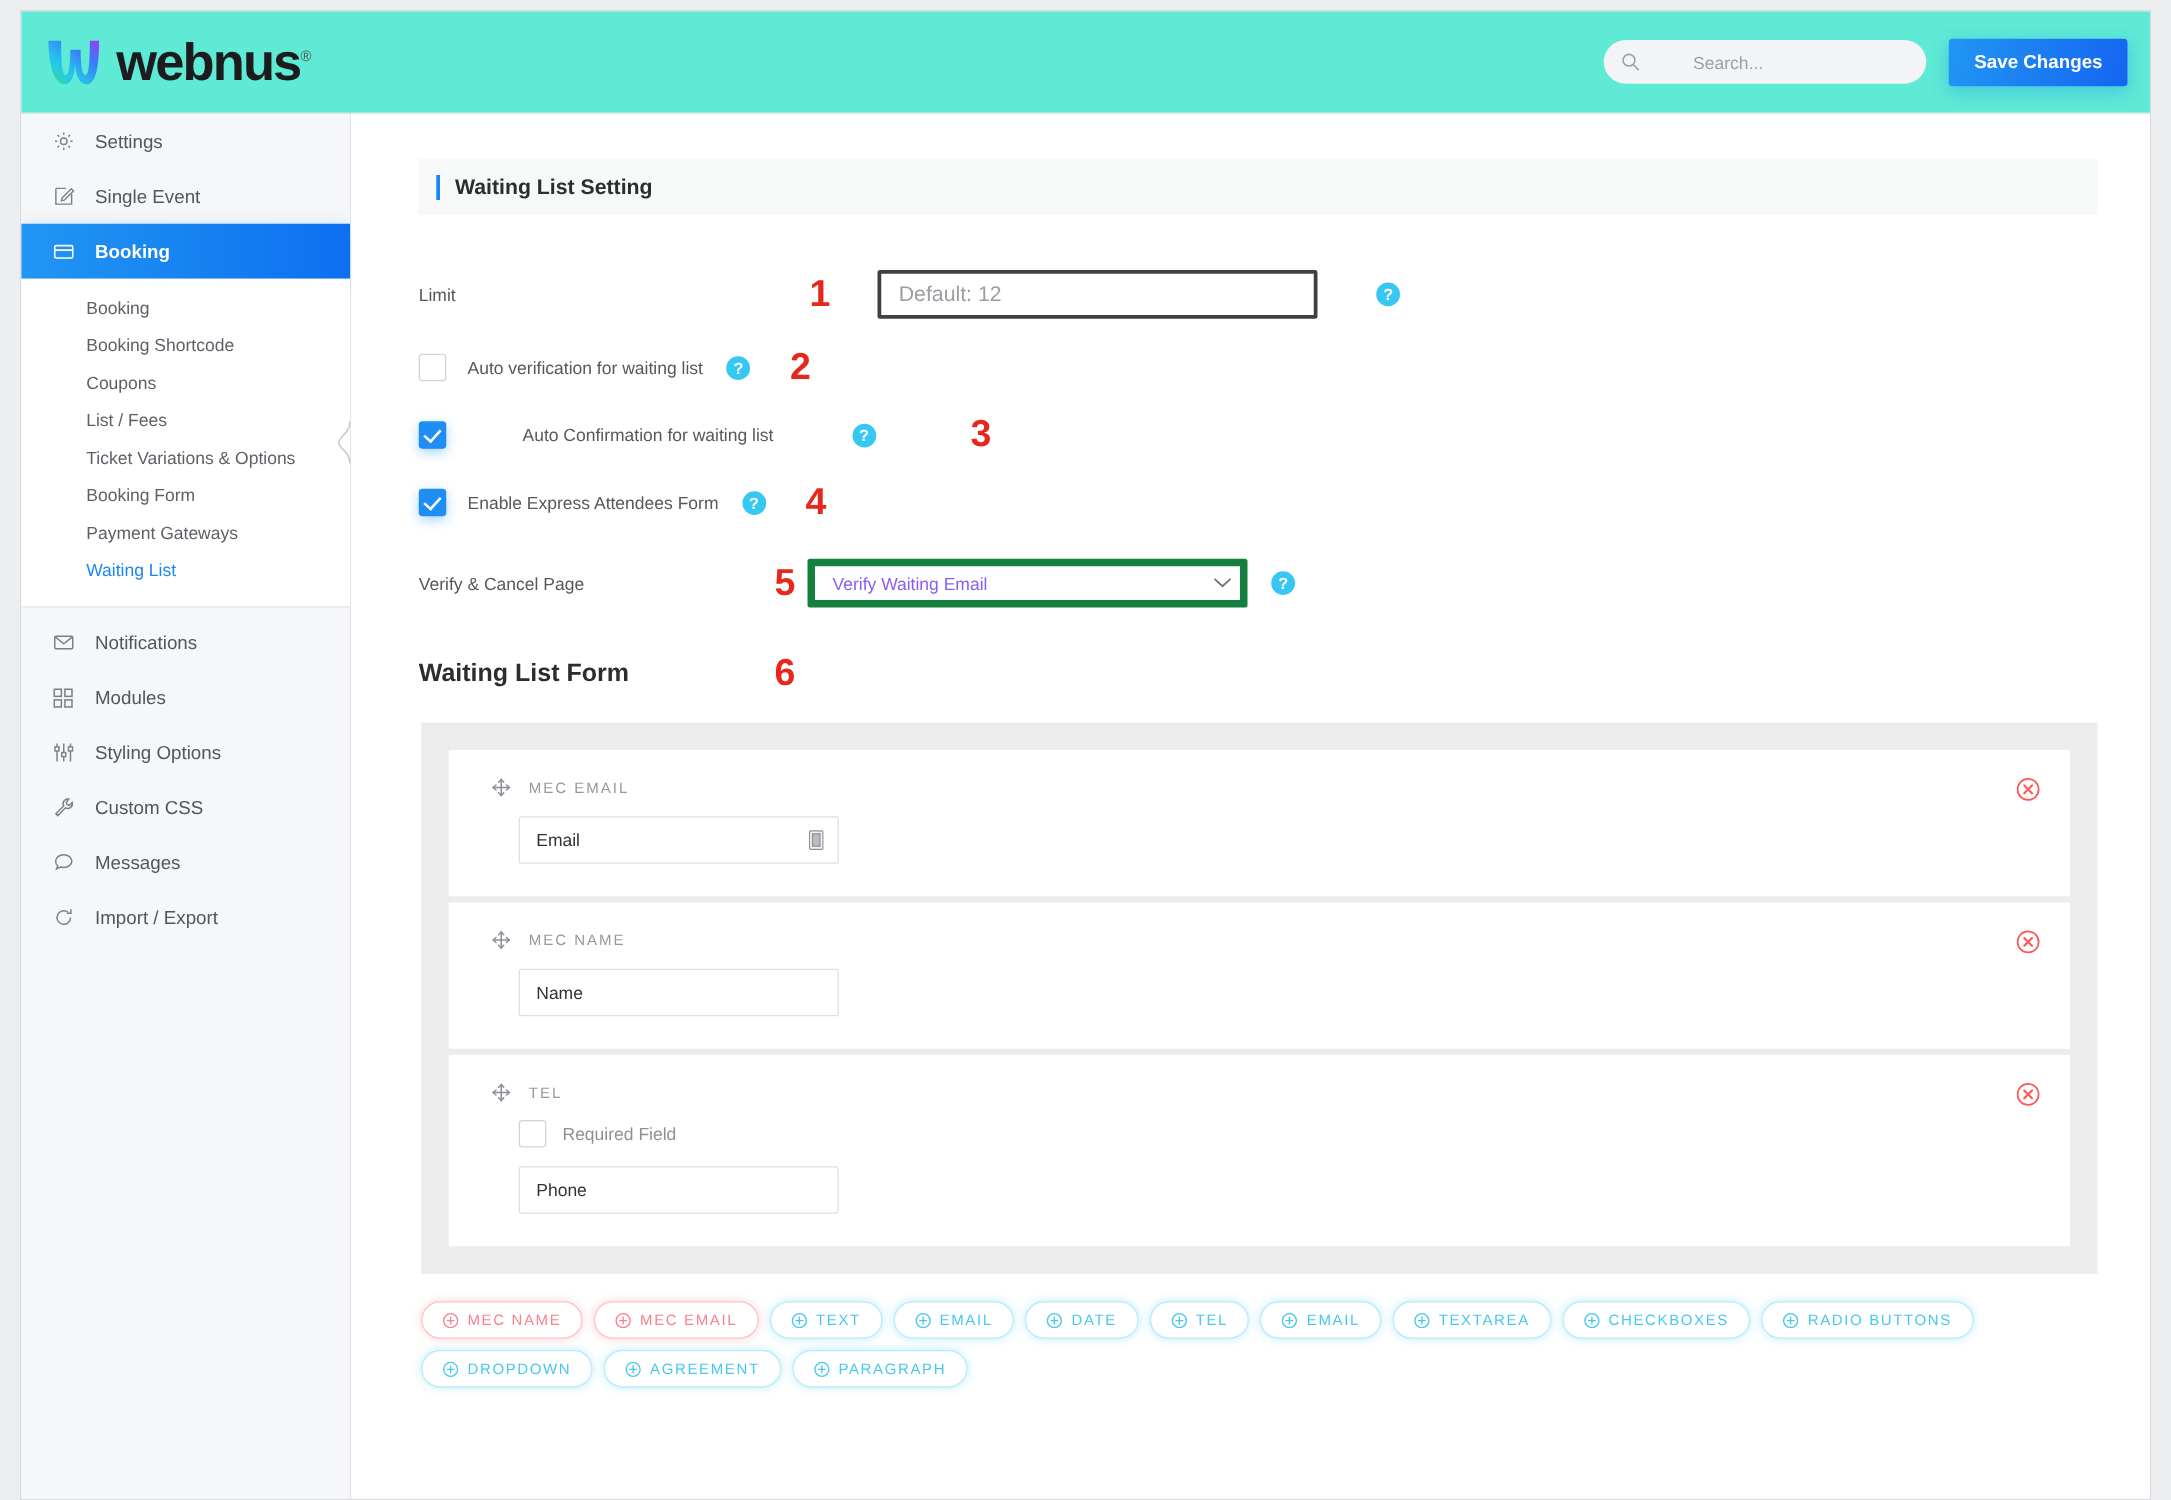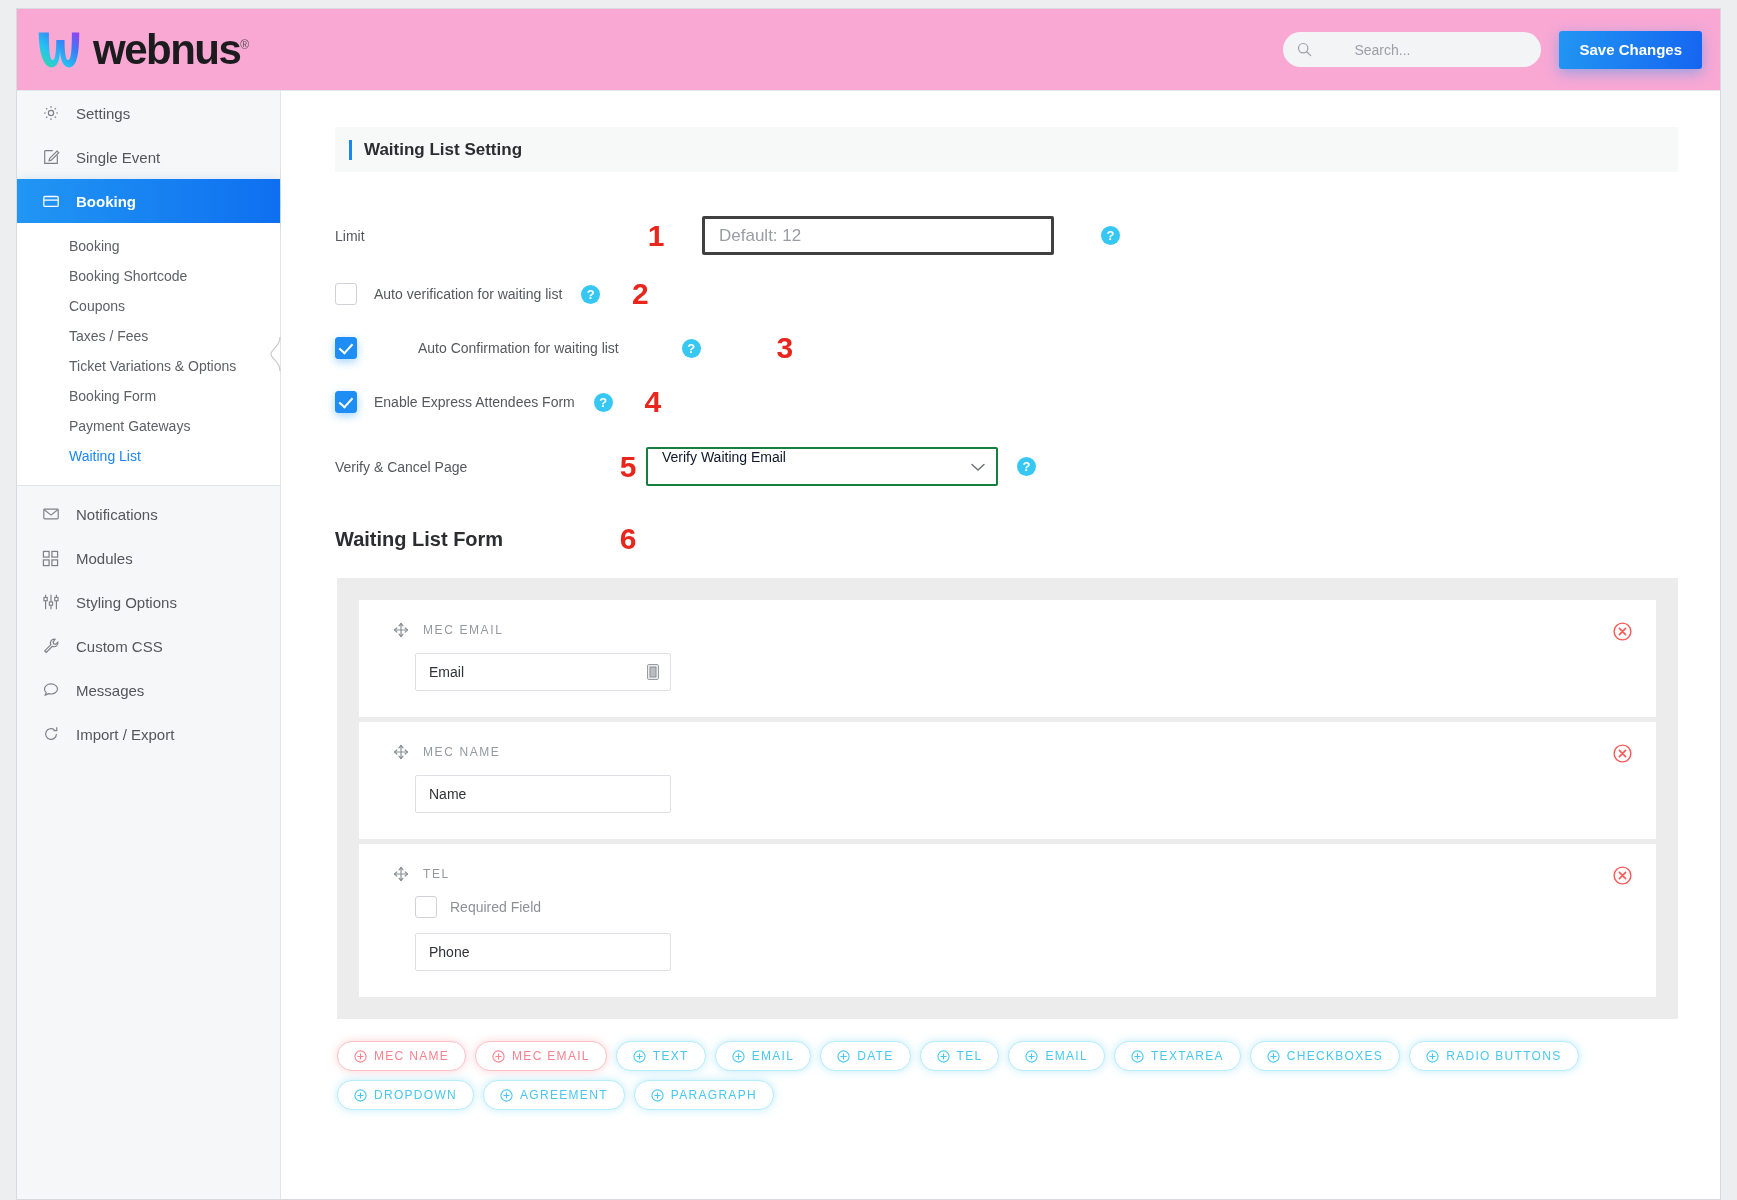--- a/index.html
+++ b/index.html
@@ -15,21 +15,21 @@
     width: 1705px; height: 1192px;
     background: #ffffff;
     border: 1px solid #d7dade;
     overflow: hidden;
   }
 
   
   .header {
     position: relative;
     height: 82px;
-    background: #f9a8d4;
+    background: #5eead4;
     border-bottom: 1px solid #e4e6e9;
     display: flex; align-items: center;
   }
   .logo-wrap { display:flex; align-items:center; margin-left: 18px; }
   .logo-mark { width: 48px; height: 46px; margin-right: 10px; }
   .logo-text {
     font-size: 42px; font-weight: bold; letter-spacing: -1.5px;
     color: #1c1c1e; position: relative; line-height: 1;
   }
   .logo-reg { font-size: 12px; vertical-align: super; font-weight: normal; color:#555; }
@@ -127,23 +127,23 @@
   .cbox.on { background:#1e8ef5; border-color:#1e8ef5;
              box-shadow: 0 3px 9px rgba(33,150,243,.4); }
   .cbox.on::after {
     content:""; width:6px; height:11px; border:solid #fff;
     border-width:0 2.4px 2.4px 0; transform: rotate(42deg) translate(-1px,-1px);
   }
   .chk-label { font-size: 14px; color:#55585c; }
 
   .select-wrap { position: relative; width: 352px; }
   .sel {
-    width: 100%; height: 39px; border:2px solid #15803d; border-radius:2px;
-    background:#fff; padding: 0 34px 0 14px; font-size: 14px; color:#0f172a;
-    display:flex; align-items:flex-start; cursor:pointer;
+    width: 100%; height: 39px; border:6px solid #15803d; border-radius:2px;
+    background:#fff; padding: 0 34px 0 14px; font-size: 14px; color:#8b5cf6;
+    display:flex; align-items:center; cursor:pointer;
   }
   .sel-caret { position:absolute; right:13px; top:50%; transform:translateY(-50%);
                pointer-events:none; }
 
   .wl-form-head { display:flex; align-items:center; margin-left:54px; margin-top:36px; }
   .wl-form-head .t { font-size:20px; font-weight:bold; color:#2b2d30; width: 275px; }
 
   
   .builder {
     margin: 22px 42px 0 56px; background:#ececec; padding: 22px;
@@ -252,21 +252,21 @@
             <line x1="2" y1="9" x2="18" y2="9"></line>
           </svg>
         </span>
         <span>Booking</span>
       </div>
 
       <div class="sub-wrap">
         <div class="sub-item">Booking</div>
         <div class="sub-item">Booking Shortcode</div>
         <div class="sub-item">Coupons</div>
-        <div class="sub-item">Taxes / Fees</div>
+        <div class="sub-item">List / Fees</div>
         <div class="sub-item">Ticket Variations &amp; Options</div>
         <div class="sub-item">Booking Form</div>
         <div class="sub-item">Payment Gateways</div>
         <div class="sub-item active">Waiting List</div>
         <span class="tab-arrow">
           <svg viewBox="0 0 12 34" width="12" height="34" fill="none" stroke="#c5c8cc" stroke-width="1.2">
             <path d="M11 0 C11 10 2 12 2 17 C2 22 11 24 11 34"></path>
           </svg>
         </span>
       </div>

